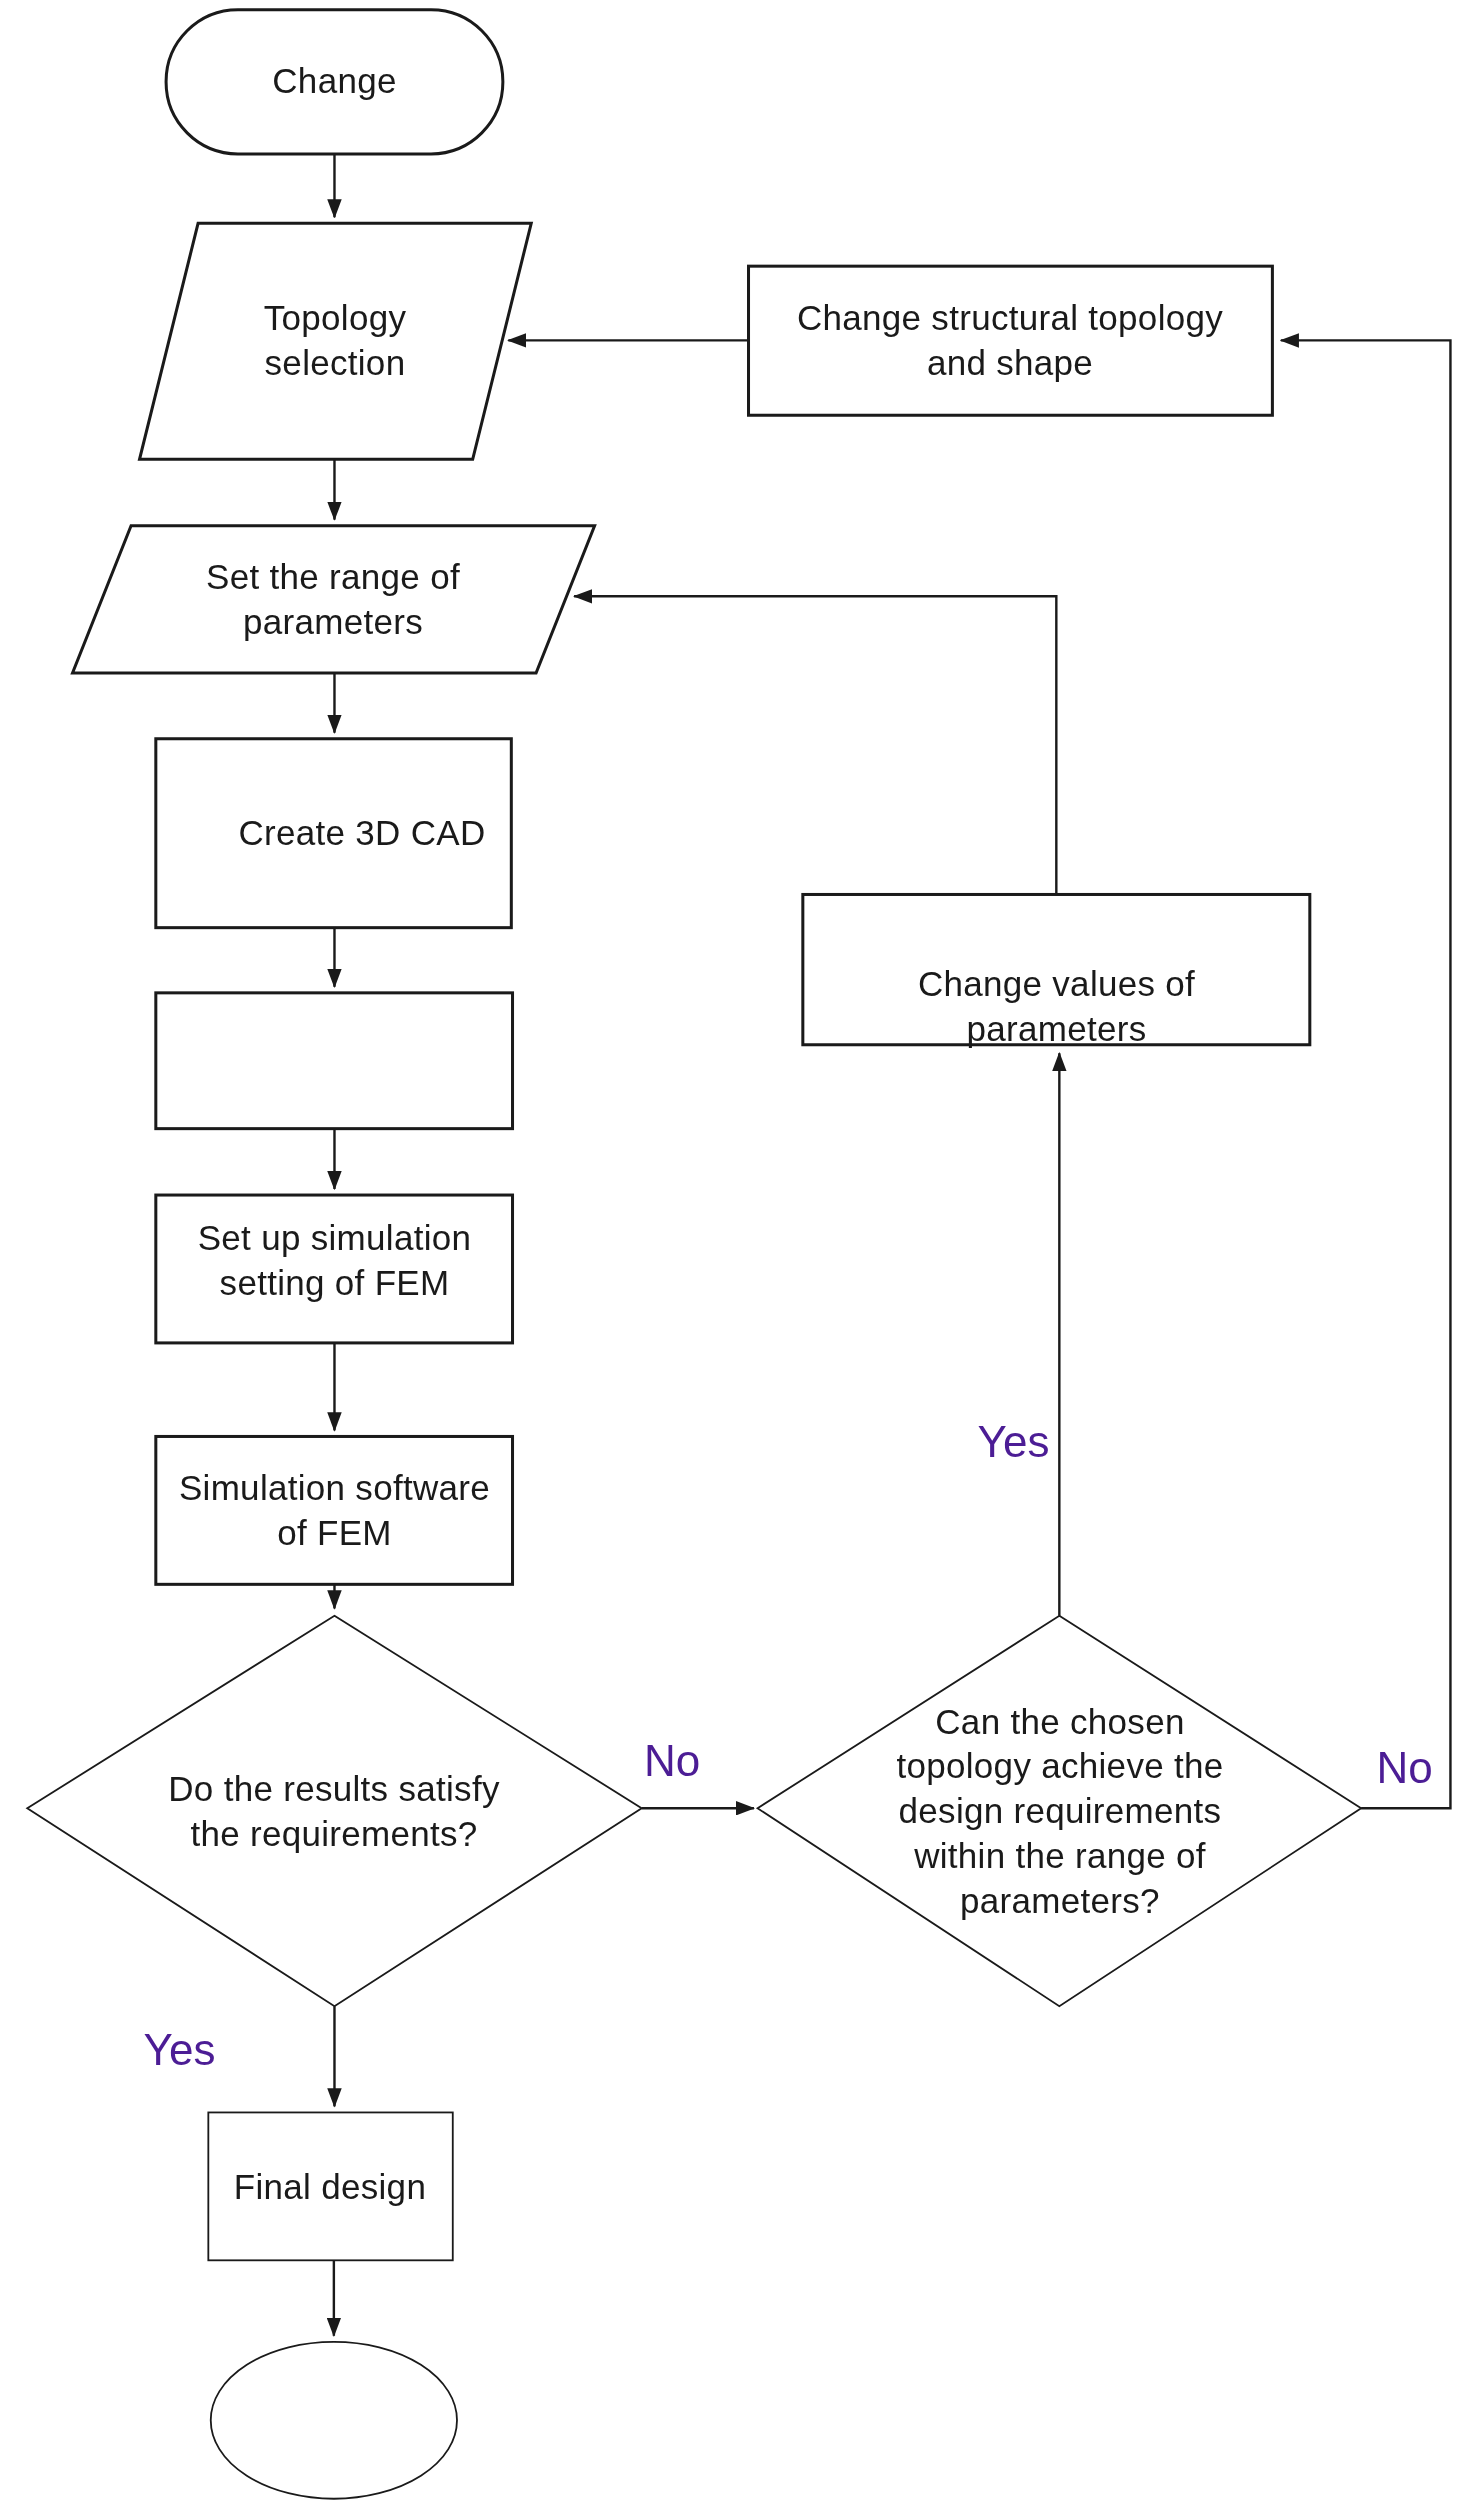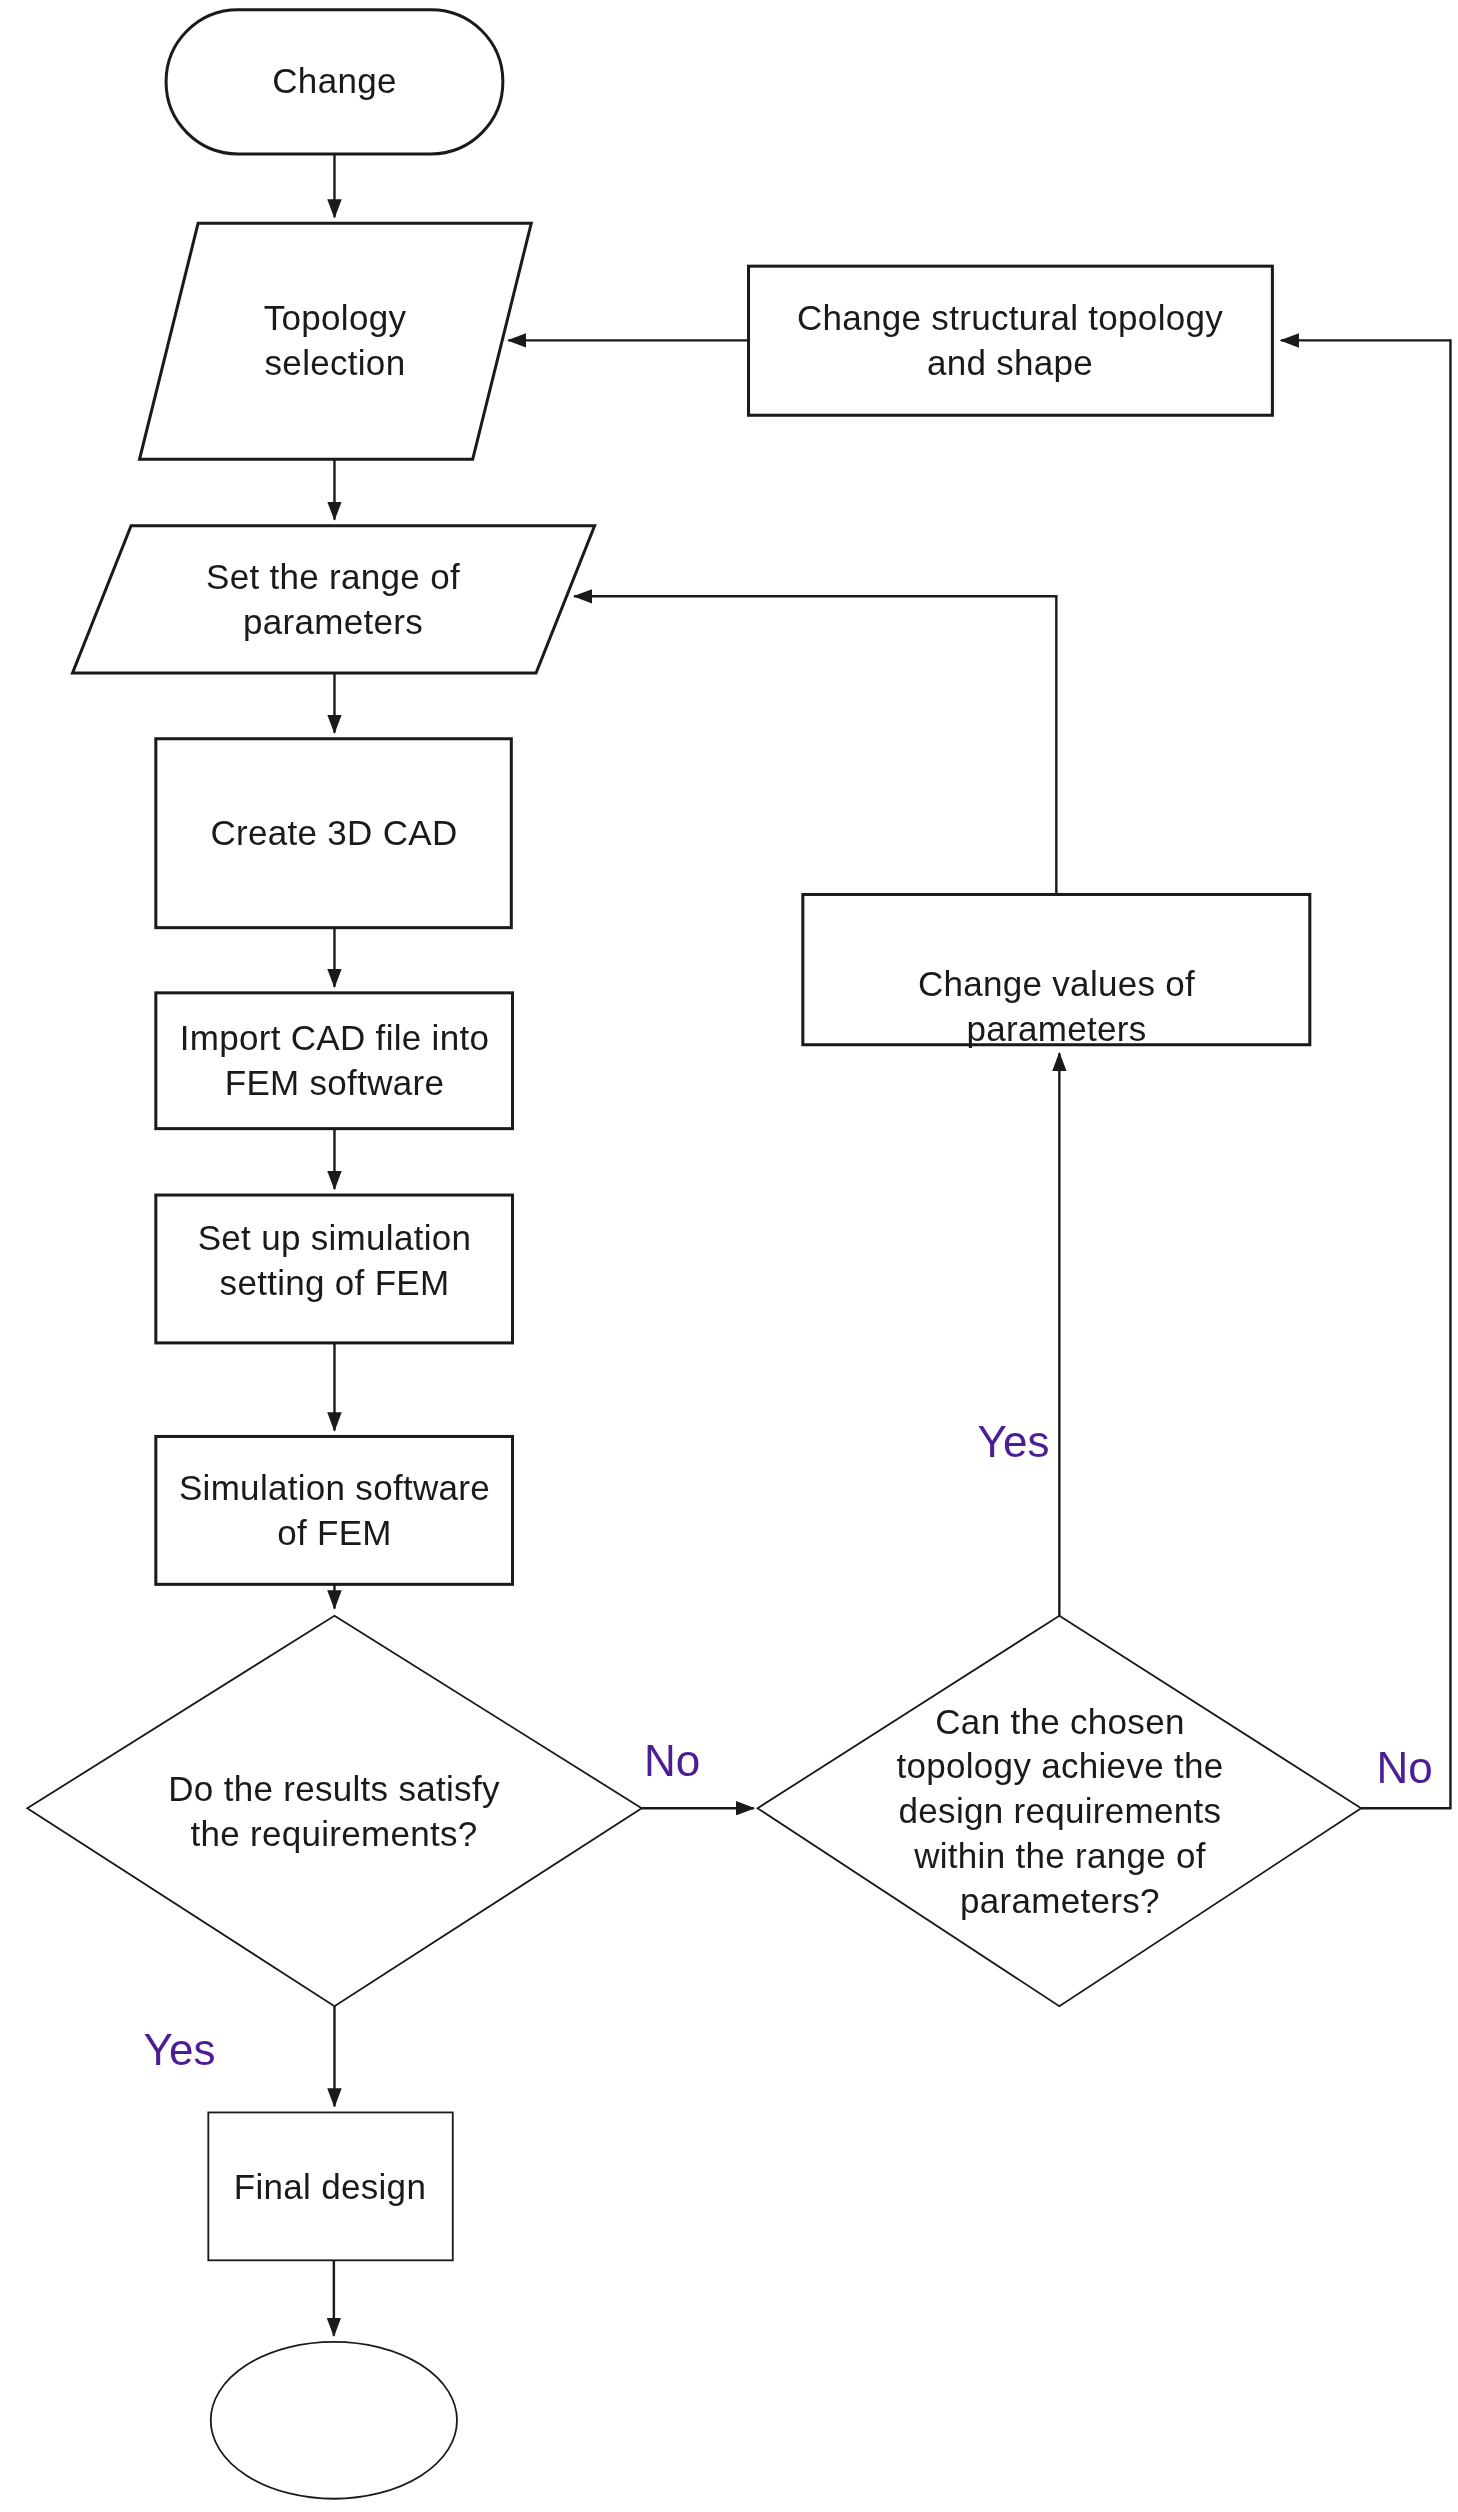--- a/index.html
+++ b/index.html
@@ -84,27 +84,25 @@
 
   <div class="node-label" style="left:139px; top:223px; width:392px; height:236px;">Topology
 selection</div>
 
   <div class="node-label" style="left:748px; top:266px; width:524px; height:149px;">Change structural topology
 and shape</div>
 
   <div class="node-label" style="left:72px; top:526px; width:522px; height:147px;">Set the range of
 parameters</div>
 
-  <div class="node-label" style="left:156px; top:739px; width:356px; height:189px;">Create 3D CAD</div>
+  <div class="node-label" style="left:156px; top:739px; width:356px; height:189px;padding-left:28px;">Create 3D CAD</div>
 
   <div class="node-label" style="left:803px; top:932px; width:507px; height:150px;">Change values of
 parameters</div>
 
-  <div class="node-label" style="left:156px; top:993px; width:357px; height:136px;">Import CAD file into
-FEM software</div>
 
   <div class="node-label" style="left:156px; top:1195px; width:357px; height:132px;">Set up simulation
 setting of FEM</div>
 
   <div class="node-label" style="left:156px; top:1437px; width:357px; height:148px;">Simulation software
 of FEM</div>
 
   <div class="node-label" style="left:27px; top:1616px; width:614px; height:391px;">Do the results satisfy
 the requirements?</div>
 

